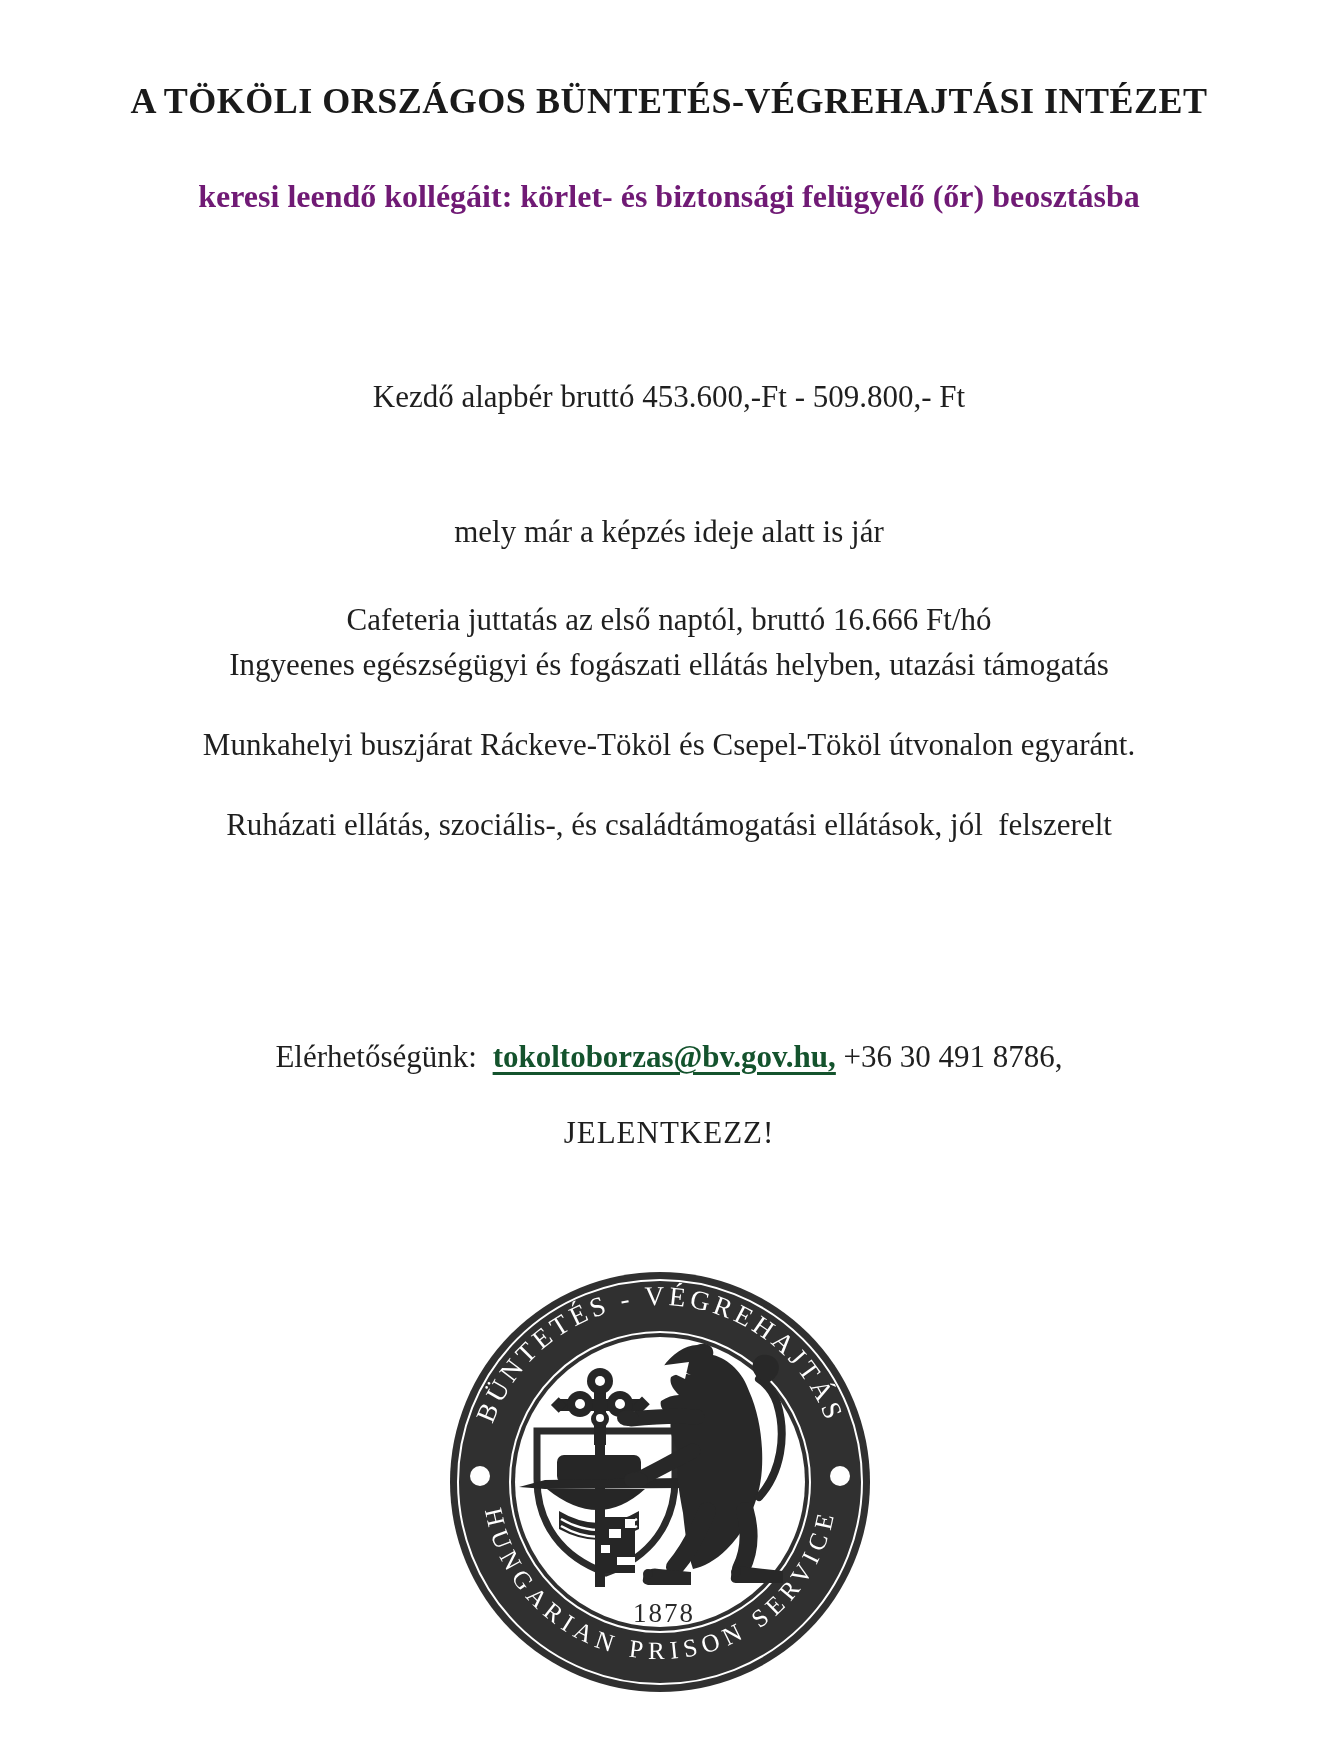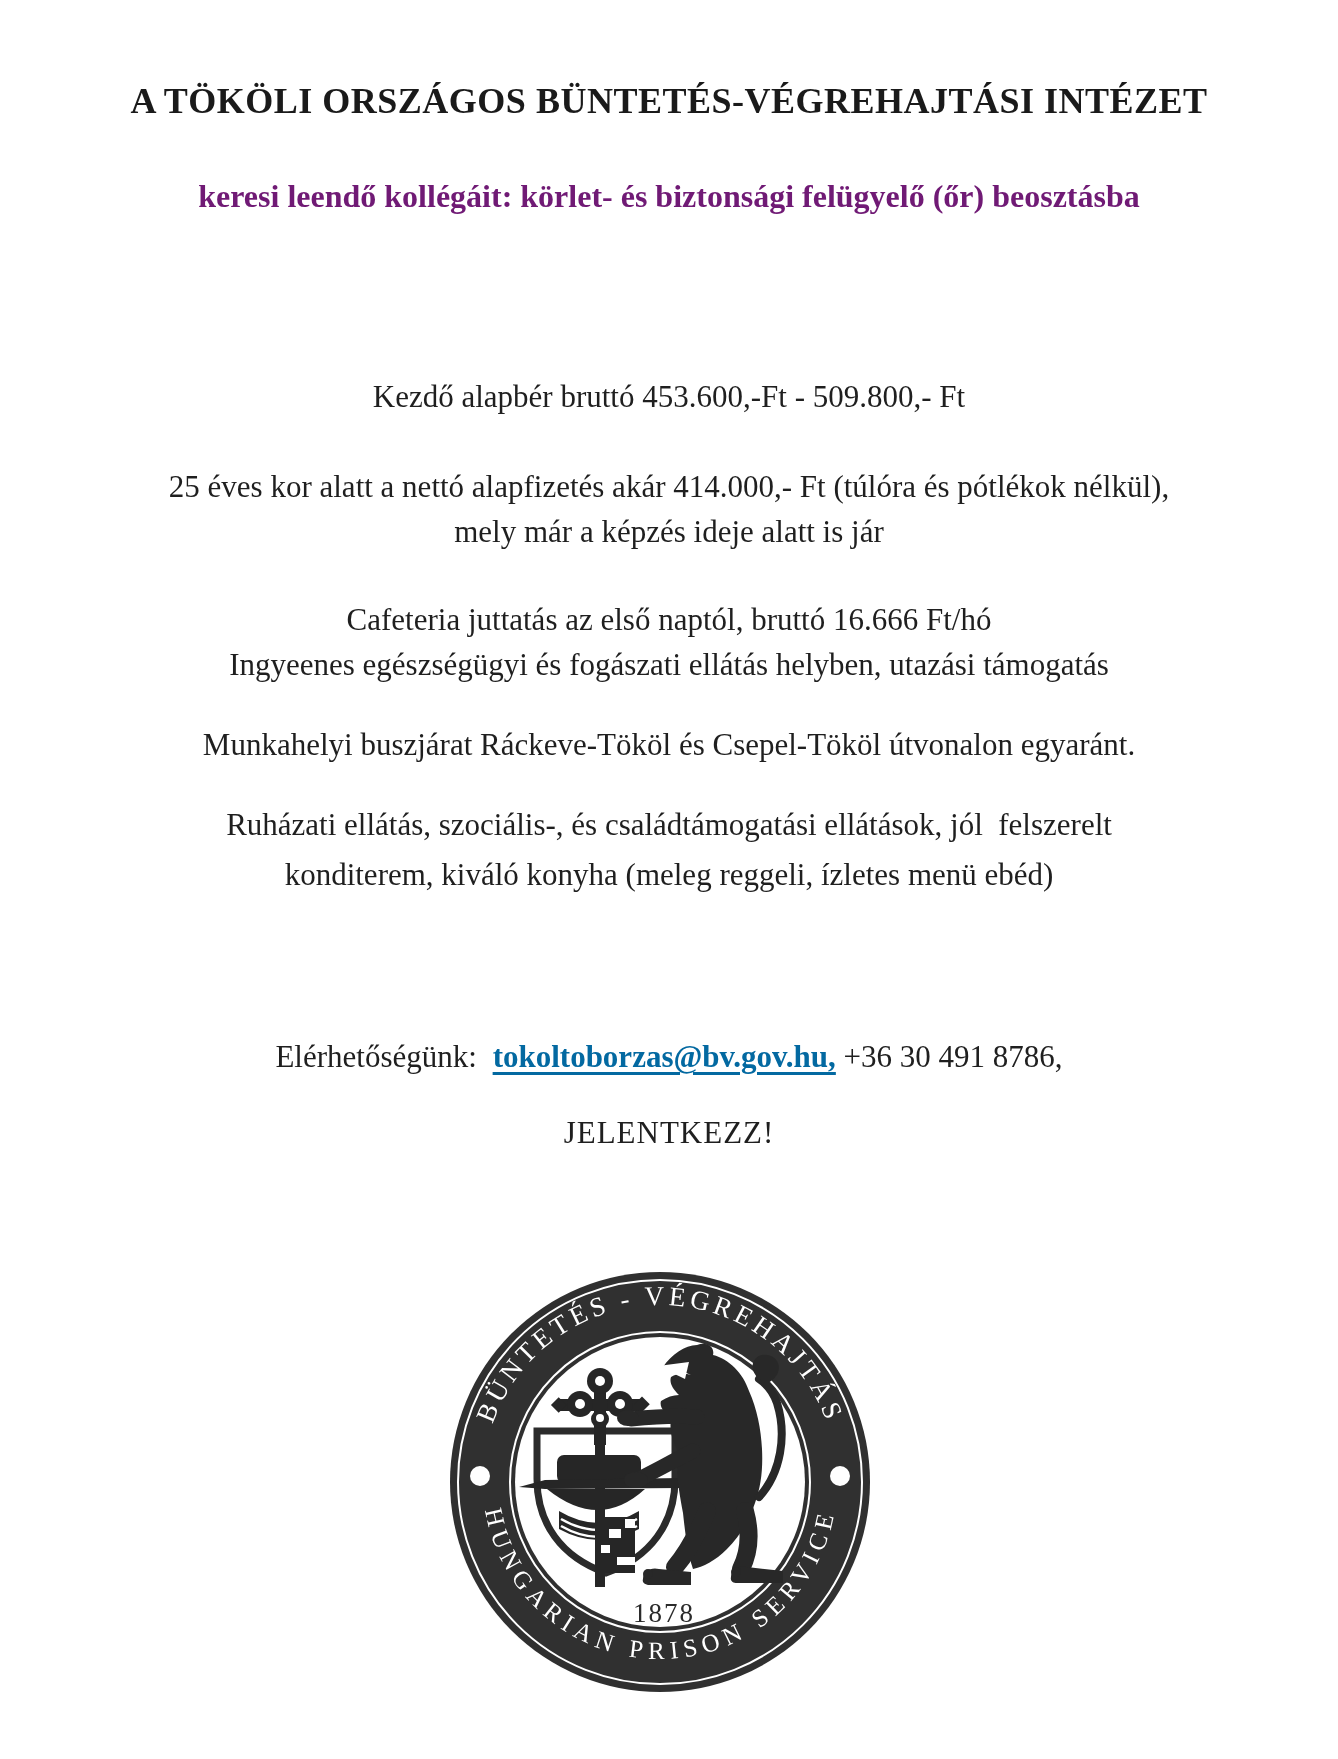--- a/index.html
+++ b/index.html
@@ -15,48 +15,46 @@
   .line{
     position:absolute;left:0;width:100%;
     text-align:center;white-space:pre;
     font-size:31px;line-height:1.15;color:#1f1f1f;
   }
   .line.title{font-size:36px;font-weight:bold;letter-spacing:0.5px;color:#1a1a1a;}
   .line.subtitle{font-size:32px;font-weight:bold;color:#701a75;}
   .line.cta{letter-spacing:1px;text-align:center;}
   .email-link{
     font-weight:bold;
-    color:#0369a1;
+    color:#14532d;
     text-decoration-thickness:2.5px;
     text-underline-offset:5px;
     margin-left:8px;
   }
   .seal-wrap{position:absolute;left:445px;top:1267px;width:430px;height:430px;}
   .seal-wrap svg{display:block;}
 </style>
 </head>
 <body>
 
 <div class="page">
 
   <div class="line title" style="top:81px">A TÖKÖLI ORSZÁGOS BÜNTETÉS-VÉGREHAJTÁSI INTÉZET</div>
   <div class="line subtitle" style="top:178px">keresi leendő kollégáit: körlet- és biztonsági felügyelő (őr) beosztásba</div>
 
   <div class="line" style="top:379px">Kezdő alapbér bruttó 453.600,-Ft - 509.800,- Ft</div>
 
-  <div class="line" style="top:469px">25 éves kor alatt a nettó alapfizetés akár 414.000,- Ft (túlóra és pótlékok nélkül),</div>
   <div class="line" style="top:514px">mely már a képzés ideje alatt is jár</div>
 
   <div class="line" style="top:602px">Cafeteria juttatás az első naptól, bruttó 16.666 Ft/hó</div>
   <div class="line" style="top:647px">Ingyeenes egészségügyi és fogászati ellátás helyben, utazási támogatás</div>
 
   <div class="line" style="top:727px">Munkahelyi buszjárat Ráckeve-Tököl és Csepel-Tököl útvonalon egyaránt.</div>
 
   <div class="line" style="top:807px">Ruházati ellátás, szociális-, és családtámogatási ellátások, jól  felszerelt</div>
-  <div class="line" style="top:857px">konditerem, kiváló konyha (meleg reggeli, ízletes menü ebéd)</div>
 
 
   <div class="line" style="top:1039px"><span>Elérhetőségünk: </span><a href="#" class="email-link">tokoltoborzas@bv.gov.hu,</a><span> +36 30 491 8786,</span></div>
 
   <div class="line cta" style="top:1115px">JELENTKEZZ!</div>
 
   <div class="seal-wrap">
     <svg width="430" height="430" viewBox="0 0 430 430" xmlns="http://www.w3.org/2000/svg">
       <defs>
         <path id="arcTop" d="M 38 215 A 177 177 0 0 1 392 215"></path>

